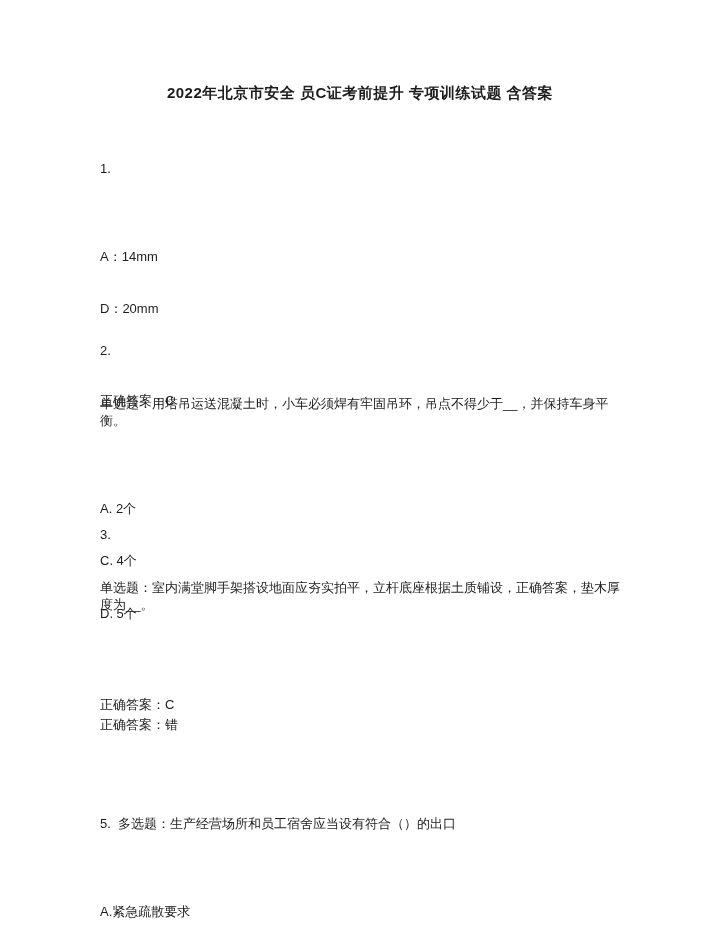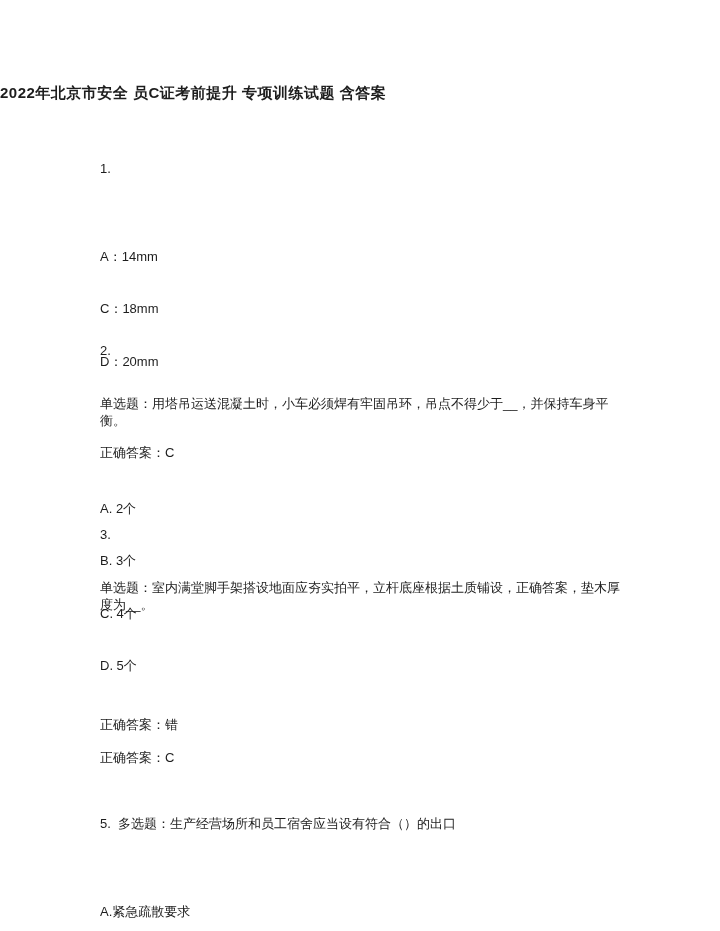--- a/index.html
+++ b/index.html
@@ -12,20 +12,21 @@
     background: #ffffff;
     overflow: hidden;
     font-family: "Liberation Sans", sans-serif;
     color: #1d1d1d;
   }
   .doc-title {
     position: absolute;
     top: 84px;
     left: 0;
     width: 100%;
+    text-align: center;
     font-size: 15px;
     font-weight: 600;
     letter-spacing: 0.5px;
     white-space: pre-wrap;
   }
   .question {
     position: absolute;
     left: 100px;
     width: 527px;
     font-size: 13px;
@@ -44,32 +45,30 @@
 <body>
 
 <div class="page">
 
   <div class="doc-title">2022年北京市安全 员C证考前提升 专项训练试题 含答案</div>
 
   <section class="question q-pos-1">
     <div>1.</div>
     <div>
       <div>A：14mm</div>
-      <div>C：18mm</div>
       <div>D：20mm</div>
     </div>
     <div class="answer">正确答案：C</div>
   </section>
 
   <section class="question q-pos-2">
     <div>2.</div>
     <div>单选题：用塔吊运送混凝土时，小车必须焊有牢固吊环，吊点不得少于__，并保持车身平衡。</div>
     <div>
       <div>A. 2个</div>
-      <div>B. 3个</div>
       <div>C. 4个</div>
       <div>D. 5个</div>
     </div>
     <div class="answer">正确答案：C</div>
   </section>
 
   <section class="question q-pos-3">
     <div>3.</div>
     <div>单选题：室内满堂脚手架搭设地面应夯实拍平，立杆底座根据土质铺设，正确答案，垫木厚度为__。</div>
     

